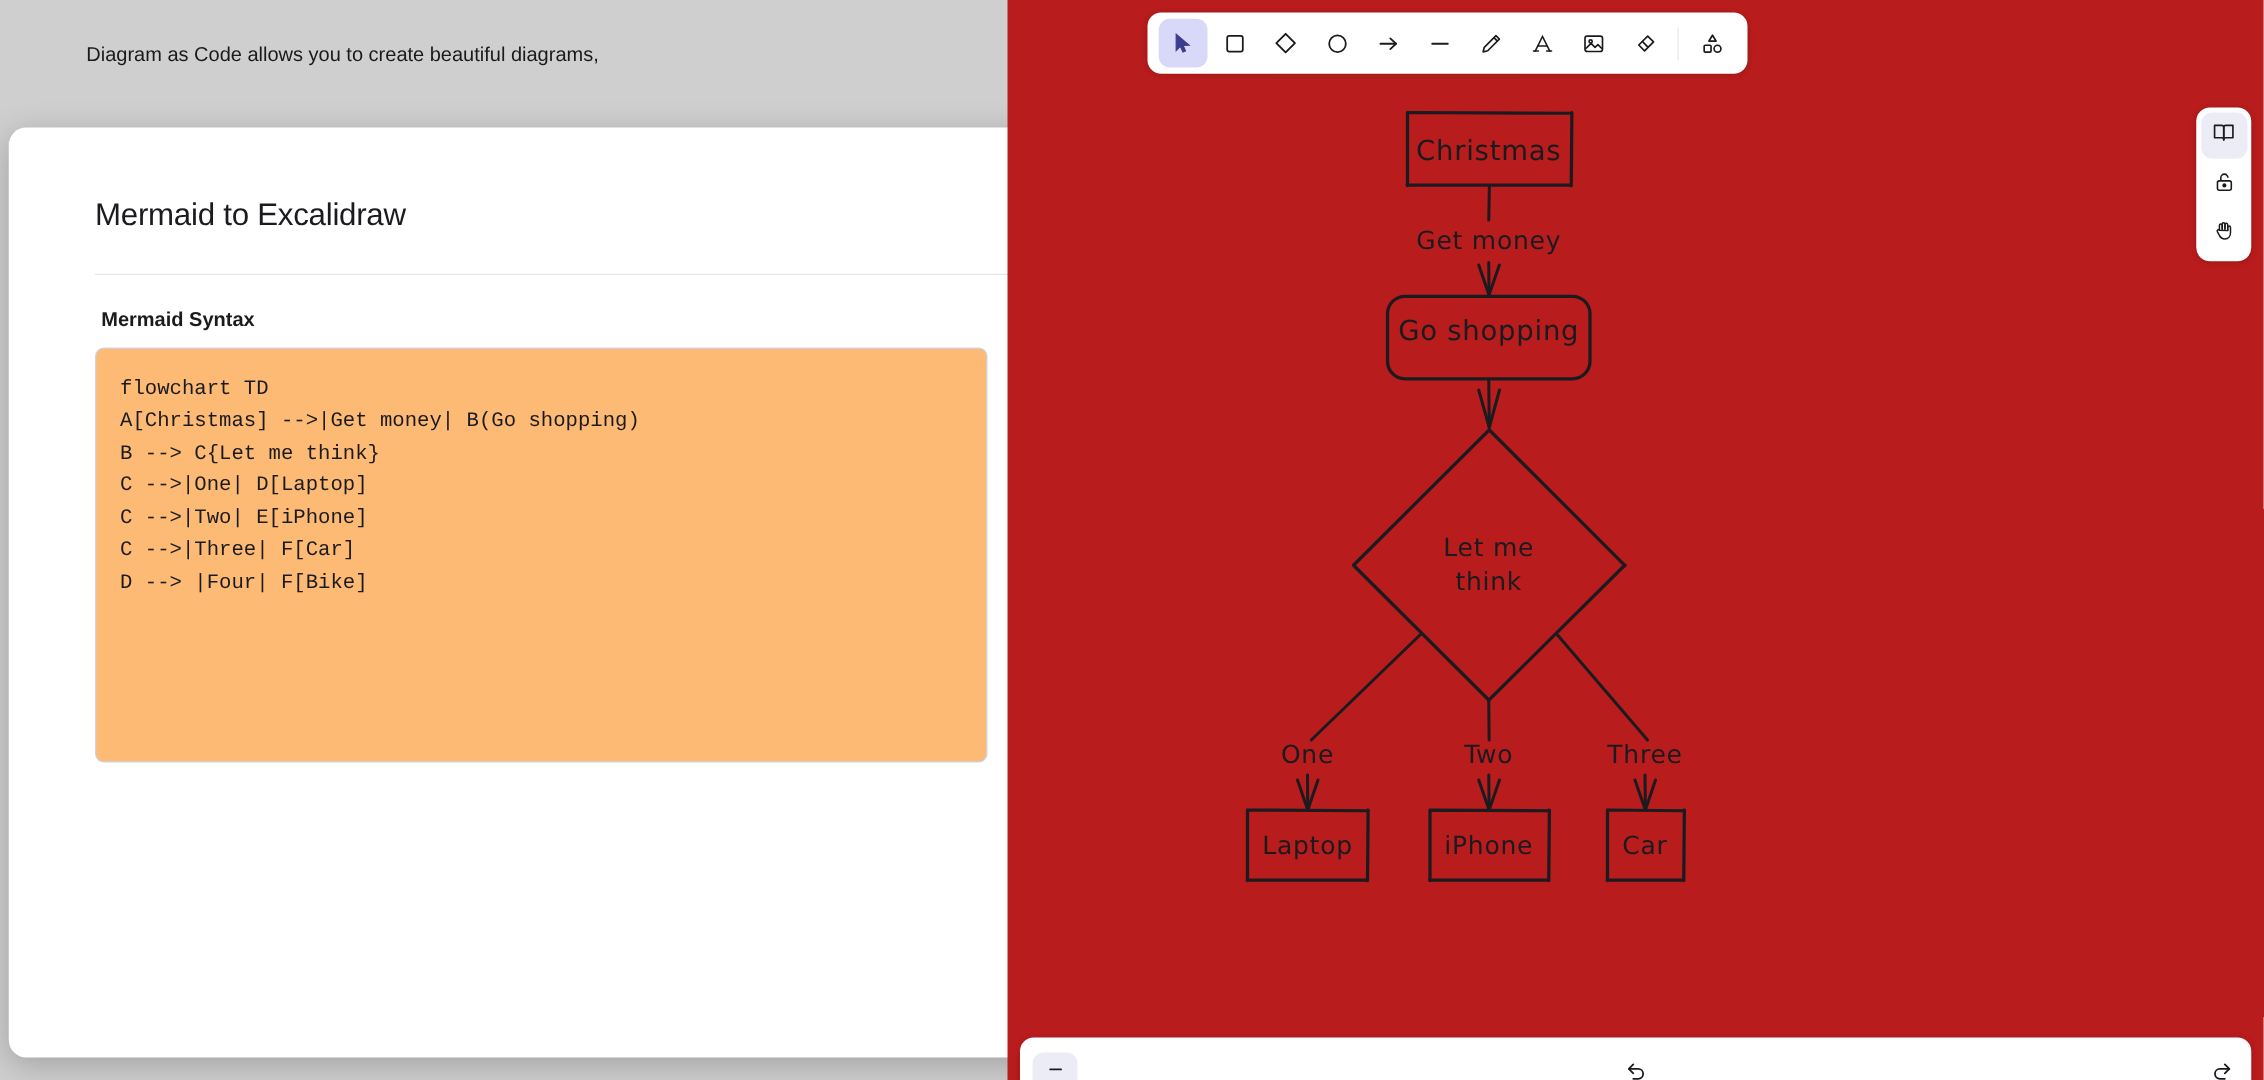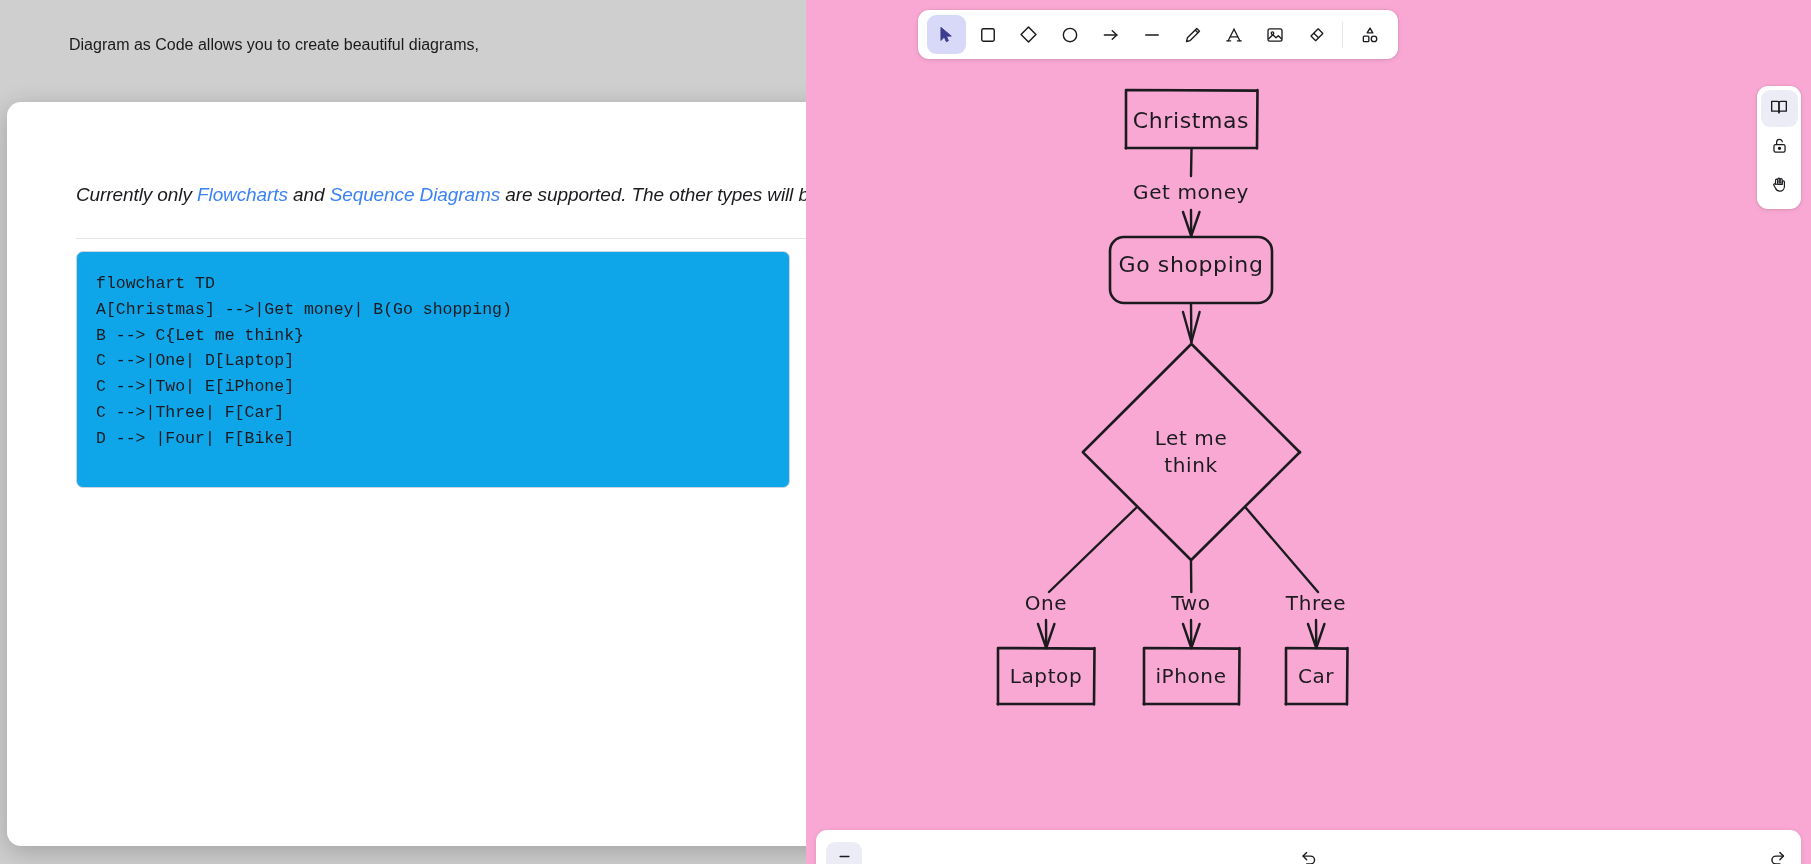--- a/index.html
+++ b/index.html
@@ -44,35 +44,35 @@
   }
   .modal-desc a { color: #3b82f6; text-decoration: none; font-style: italic; }
   .divider {
     margin-top: 32px; width: 855px; height: 1px; background: #e6e6e6;
   }
   .field-label {
     margin-top: 28px; font-size: 16px; font-weight: bold; color: #1b1b1f;
     padding-left: 5px;
   }
   .code-box {
-    margin-top: 12px; width: 714px; height: 237px;
+    margin-top: 12px; width: 714px; height: 332px;
     border: 1px solid #ced4e0; border-radius: 7px;
-    background: #0ea5e9;
+    background: #fdba74;
     padding: 19px 0 17px 19px;
   }
   .code-box pre {
     font-family: "Liberation Mono", "DejaVu Sans Mono", monospace;
     font-size: 16.5px; line-height: 25.8px; color: #1b1b1f;
     white-space: pre;
   }
 
   
   .excalidraw {
     position: absolute; left: 806px; top: 0; width: 1005px; height: 864px;
-    background: #f9a8d4;
+    background: #b91c1c;
     overflow: hidden;
   }
 
   
   .toolbar {
     position: absolute; left: 112px; top: 10px;
     height: 49px;
     background: #ffffff;
     border-radius: 11px;
     box-shadow: 0 1px 5px rgba(0,0,0,0.12), 0 0 0 1px rgba(0,0,0,0.03);
@@ -146,27 +146,26 @@
 <div id="root">
 
   <div class="page-backdrop"></div>
 
   <div class="page-hero">
     <div class="hero-sub">Diagram as Code allows you to create beautiful diagrams,</div>
   </div>
 
   <div class="modal">
     <div class="modal-inner">
-
-      <div class="modal-desc">
-        <span>Currently only </span><a href="#">Flowcharts</a><span> and </span><a href="#">Sequence Diagrams</a><span> are supported. The other types will b</span>
-      </div>
+      <div class="modal-title">Mermaid to Excalidraw</div>
+
 
       <div class="divider"></div>
 
+      <div class="field-label">Mermaid Syntax</div>
 
       <div class="code-box">
         <pre>flowchart TD
 A[Christmas] --&gt;|Get money| B(Go shopping)
 B --&gt; C{Let me think}
 C --&gt;|One| D[Laptop]
 C --&gt;|Two| E[iPhone]
 C --&gt;|Three| F[Car]
 D --&gt; |Four| F[Bike]</pre>
       </div>

